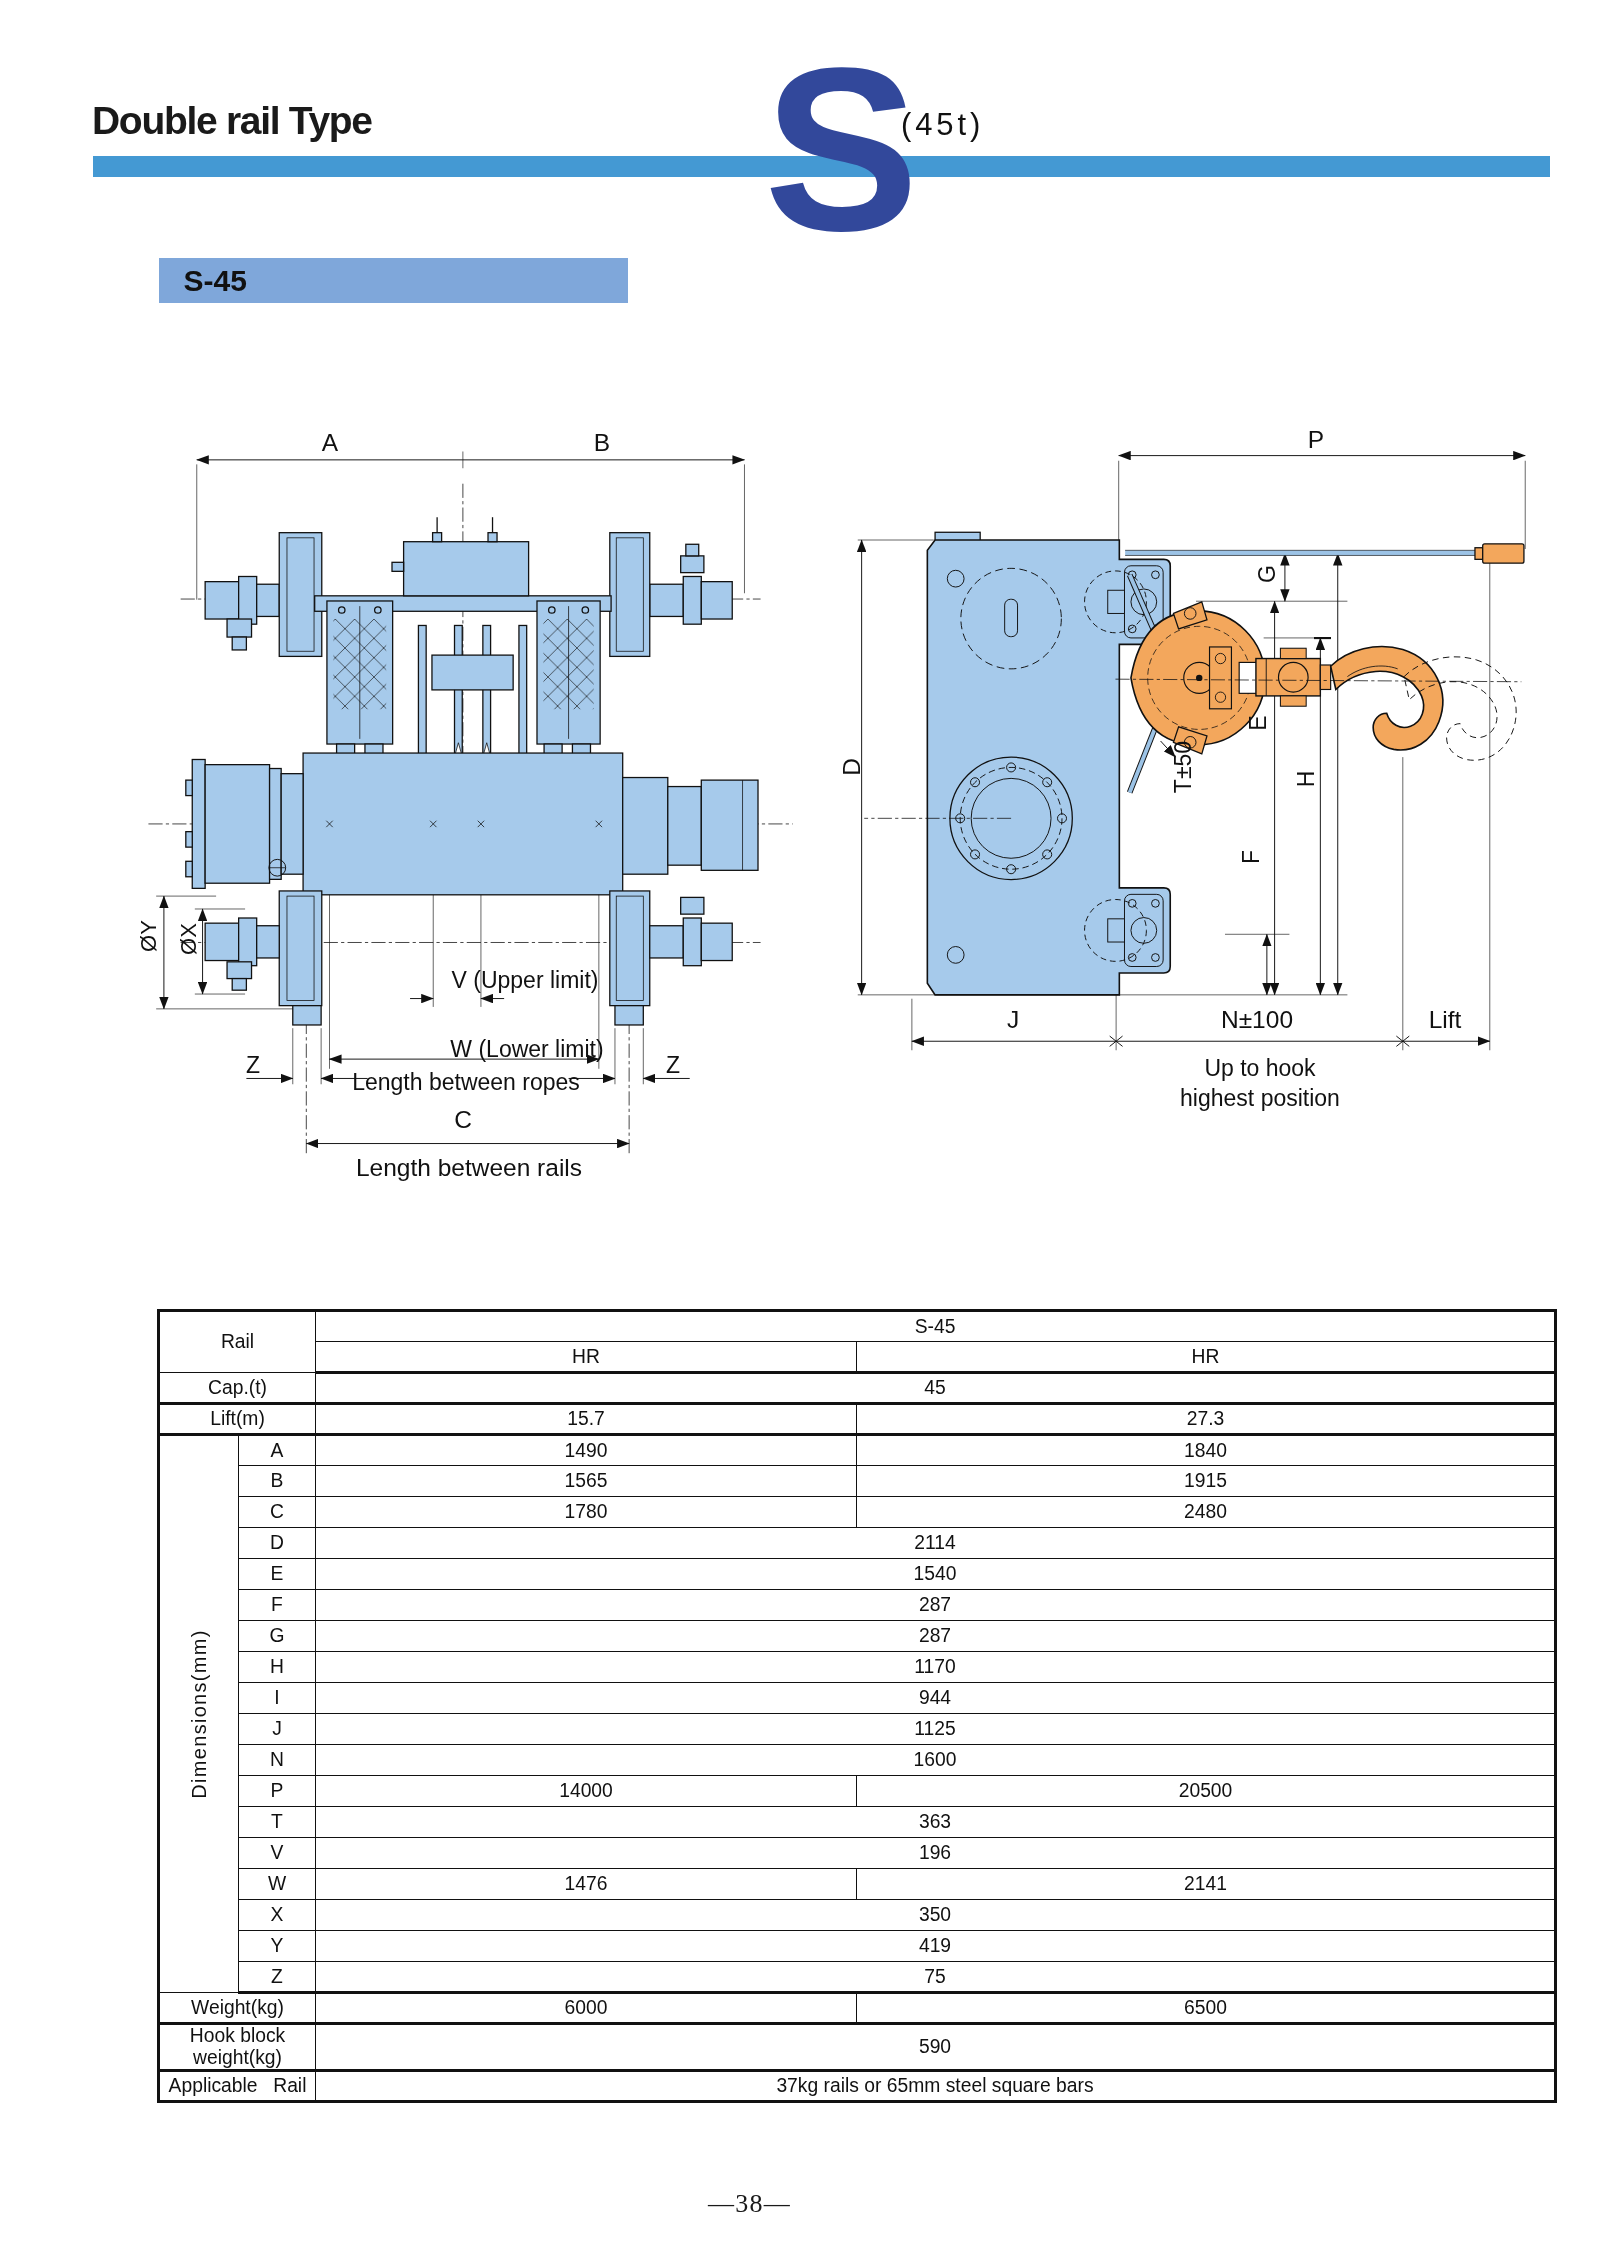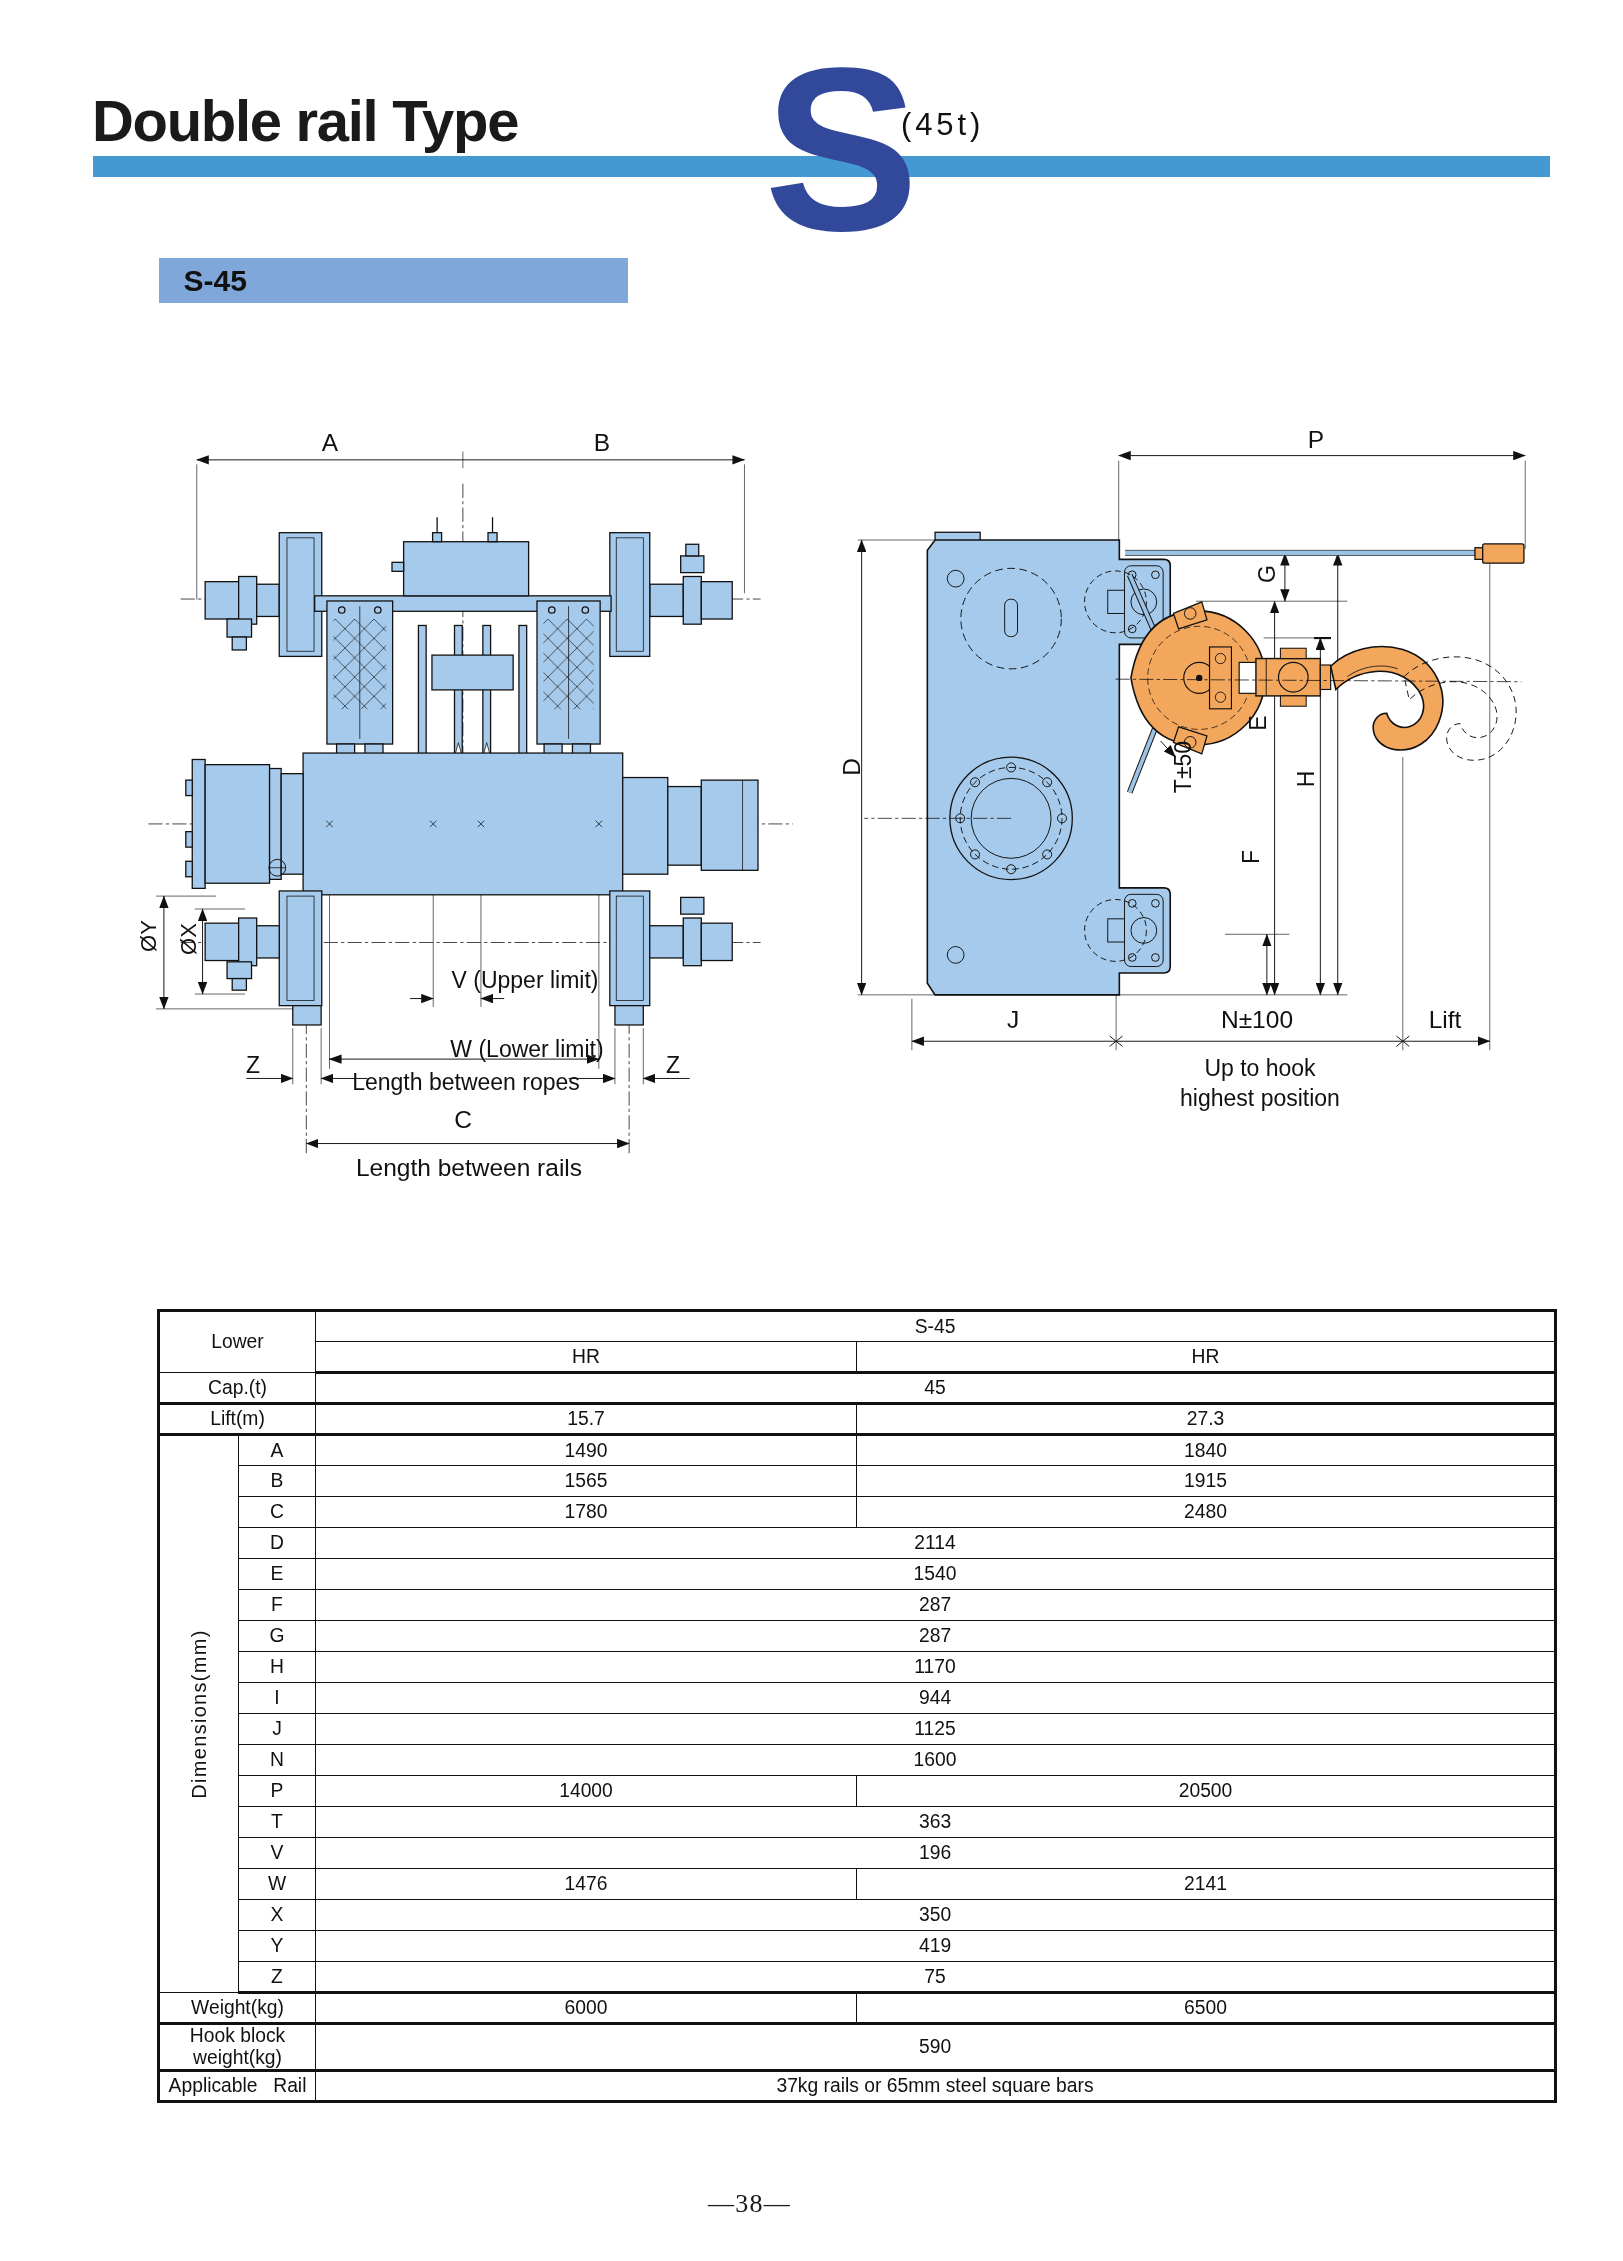--- a/index.html
+++ b/index.html
@@ -1,19 +1,19 @@
 <!DOCTYPE html>
 <html style="font-size:10.3px"><head>
 <meta charset="utf-8">
 <style>
   html,body{margin:0;padding:0;background:#ffffff;}
   .page{position:relative;width:1624px;height:2261px;background:#fff;overflow:hidden;
         font-family:"Liberation Sans",sans-serif;color:#111;}
   
-  .title{position:absolute;left:92px;top:92px;font-size:58px;font-weight:bold;
+  .title{position:absolute;left:92px;top:92px;font-size:39px;font-weight:bold;
          letter-spacing:-1.3px;line-height:58px;white-space:nowrap;color:#1a1a1a;}
   .accent-bar{position:absolute;left:93px;top:156px;width:1457px;height:21px;}
   .type-letter{position:absolute;left:764px;top:34px;font-size:232px;line-height:232px;
                font-weight:bold;}
   .capacity{position:absolute;left:901px;top:107px;font-size:31px;letter-spacing:3.9px;}
   .badge{position:absolute;left:159px;top:258px;width:469px;height:45px;}
   .badge span{position:absolute;left:24.5px;top:0;line-height:45px;font-size:30px;
               font-weight:bold;color:#111;}
   
   .dia-svg{position:absolute;}
@@ -377,21 +377,21 @@
 
   <table class="spec">
     <colgroup>
         <col style="width:80px">
         <col style="width:77px">
         <col style="width:541px">
         <col style="width:699px">
       </colgroup>
     <tbody id="spec-body">
         <tr>
-          <td colspan="2" rowspan="2">Lower</td>
+          <td colspan="2" rowspan="2">Rail</td>
           <td colspan="2" class="bb-thin">S-45</td>
         </tr>
         <tr class="sect">
           <td>HR</td>
           <td>HR</td>
         </tr>
         <tr class="sect">
           <td colspan="2">Cap.(t)</td>
           <td colspan="2">45</td>
         </tr>

